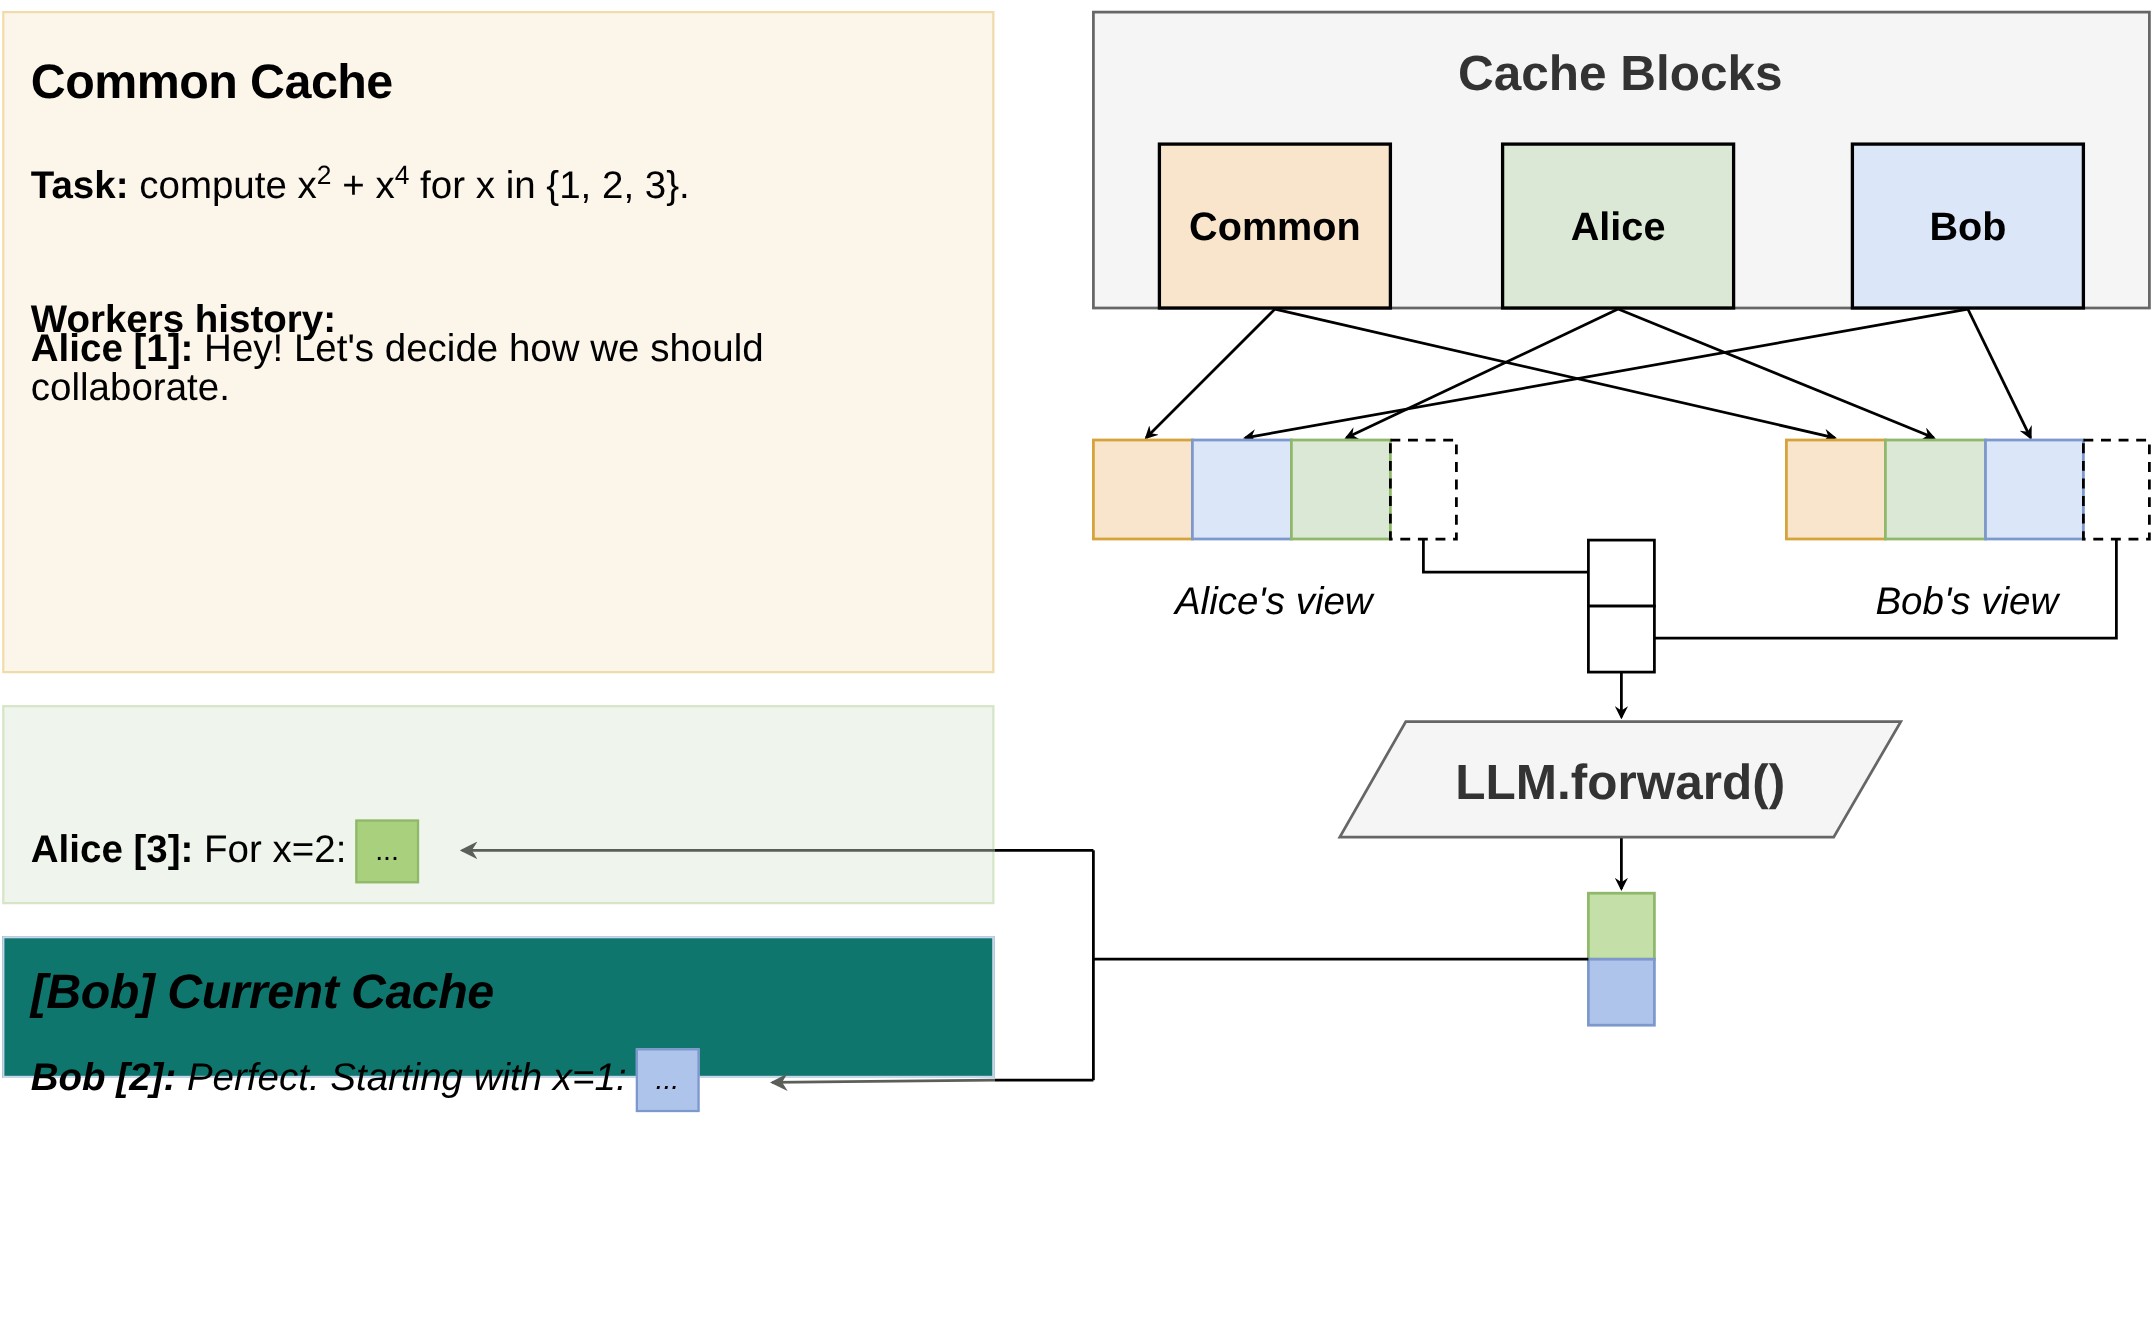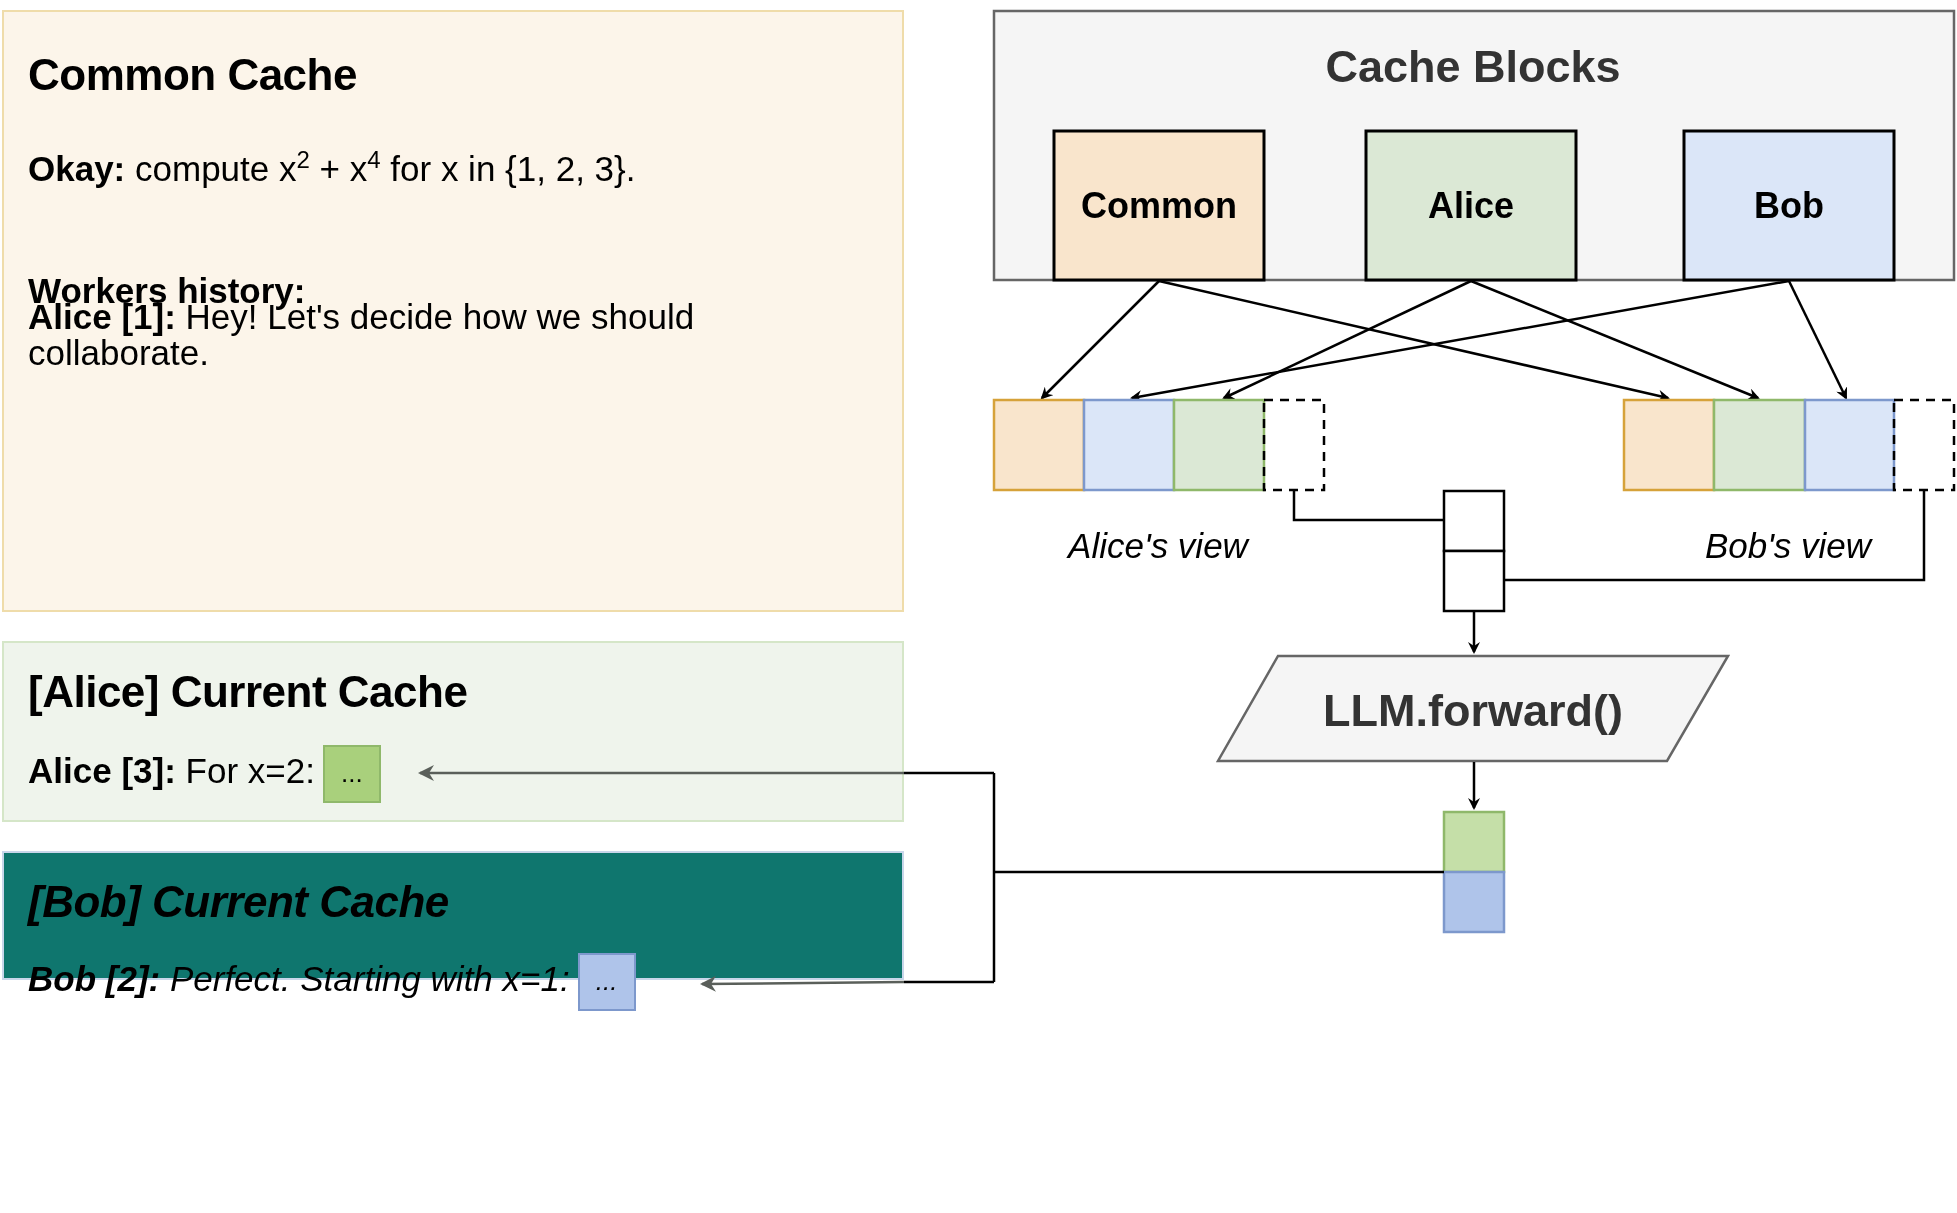--- a/index.html
+++ b/index.html
@@ -16,28 +16,27 @@
   .tok-green{background:#a9d07c;border:2px solid #8fb86a;}
   .tok-blue{background:#afc4ea;border:2px solid #7d98cc;}
   svg{position:absolute;left:0;top:0;}
   .svgtext{font-family:"Liberation Sans",sans-serif;}
 </style>
 </head>
 <body>
 
 <div class="panel" id="common-panel">
   <div class="ptitle" style="top:38px;">Common Cache</div>
-  <div class="line" style="top:138px;"><b>Okay:</b><span> compute x</span><sup>2</sup><span> + x</span><sup>4</sup><span> for x in {1, 2, 3}.</span></div>
+  <div class="line" style="top:138px;"><b>Task:</b><span> compute x</span><sup>2</sup><span> + x</span><sup>4</sup><span> for x in {1, 2, 3}.</span></div>
   <div class="line" style="top:212px;font-weight:bold;margin-top:48px;">Workers history:</div>
   <div class="line" style="top:286px;"><b>Alice [1]:</b><span> Hey! Let's decide how we should</span></div>
   <div class="line" style="top:322px;">collaborate.</div>
 </div>
 
 <div class="panel" id="alice-panel">
-  <div class="ptitle" style="top:24px;">[Alice] Current Cache</div>
   <div class="line" style="top:102px;"><b>Alice [3]:</b><span> For x=2:</span><span class="token tok-green">...</span></div>
 </div>
 
 <div class="panel" id="bob-panel">
   <div class="ptitle" style="top:24px;">[Bob] Current Cache</div>
   <div class="line" style="top:100px;"><b>Bob [2]:</b><span> Perfect. Starting with x=1:</span><span class="token tok-blue">...</span></div>
 </div>
 
 <svg width="1957" height="1213" viewBox="0 0 1957 1213">
   <defs>

